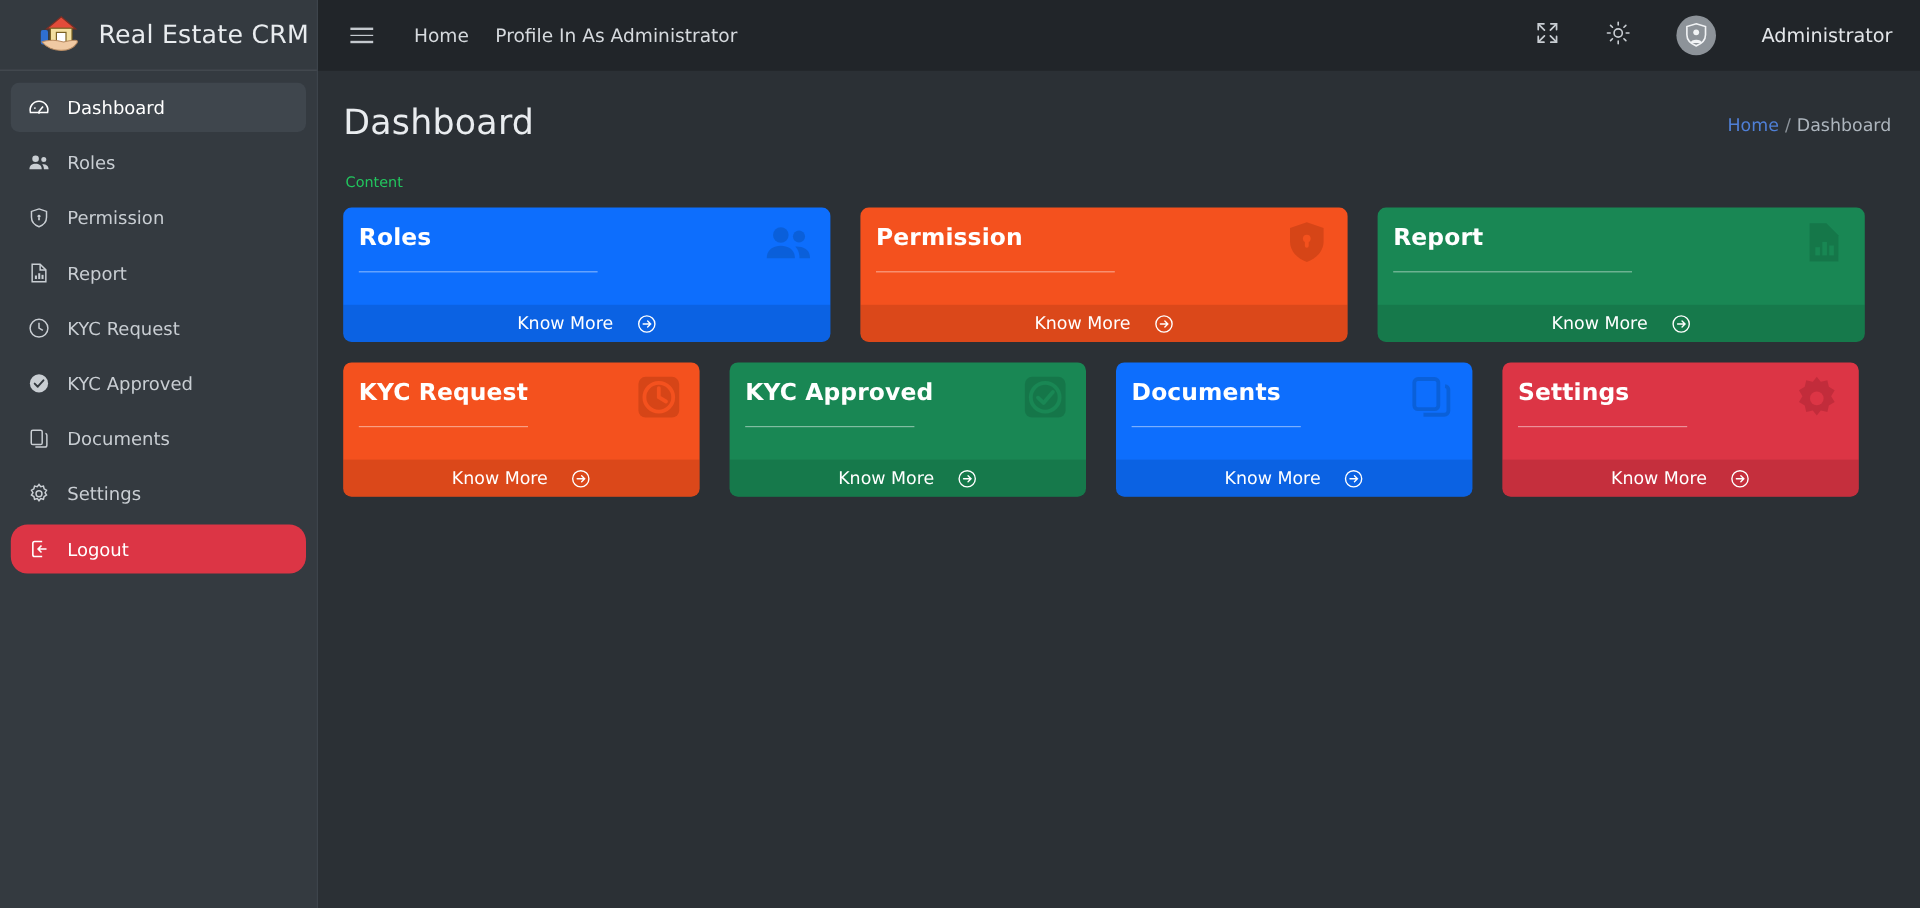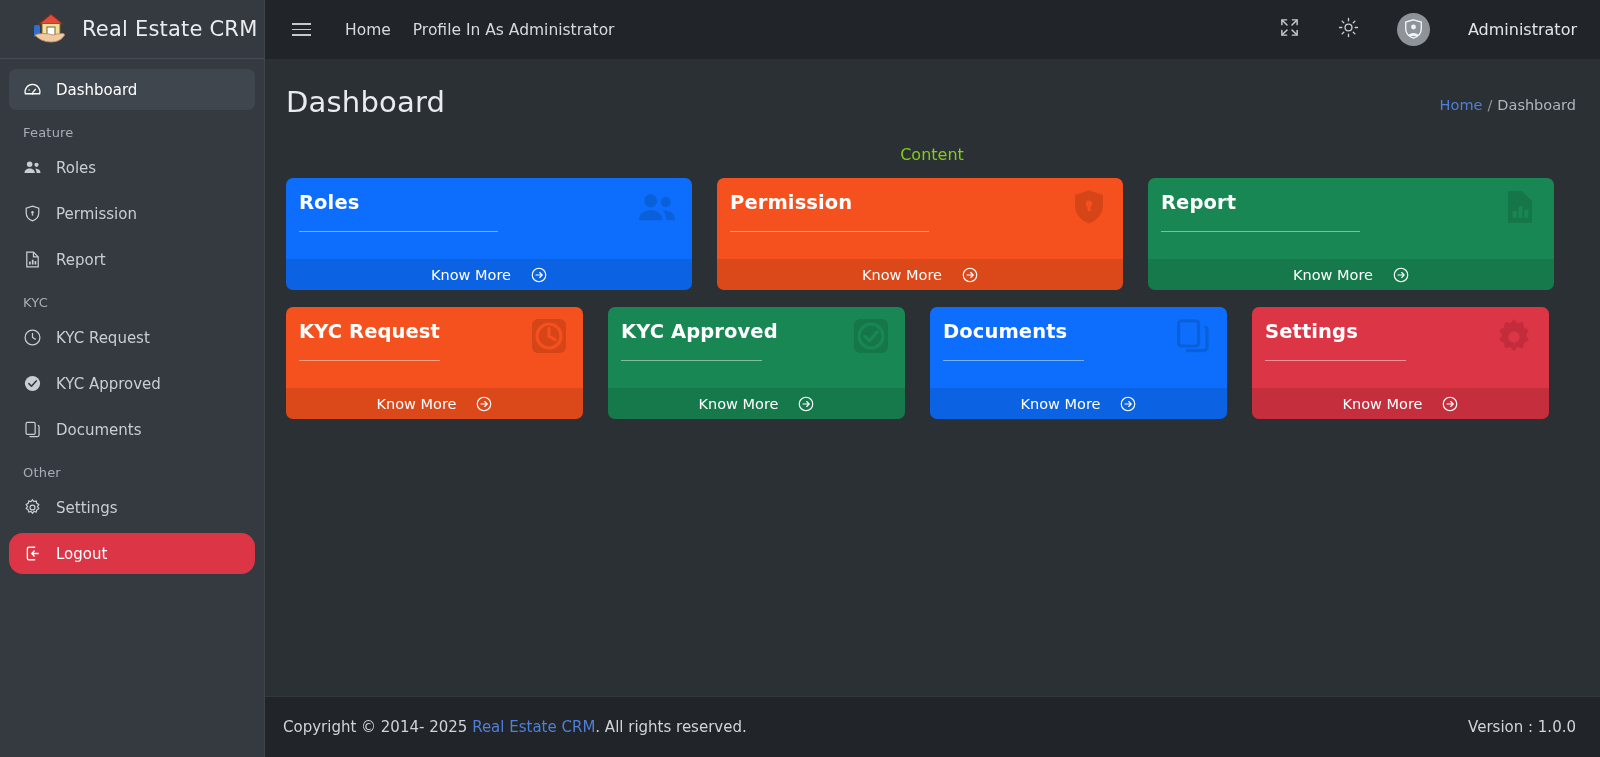--- a/index.html
+++ b/index.html
@@ -57,21 +57,21 @@
 
   .content-area {
     flex: 1 1 auto; background: #2b3035; padding: 26px 24px 0 21px;
     min-height: 0; overflow: hidden;
   }
   .page-head { display: flex; align-items: flex-end; }
   .page-title { color: #e9ecef; font-size: 29px; font-weight: 400; letter-spacing: .2px; }
   .breadcrumb { margin-left: auto; font-size: 14.5px; color: #adb5bd; padding-bottom: 6px; }
   .breadcrumb a { color: #4f7fd6; text-decoration: none; cursor: pointer; }
   .breadcrumb .sep { color: #8d949b; margin: 0 5px; }
-  .content-label { color: #84cc16; font-size: 16px; margin: 26px 0 14px 2px; text-align: center; }
+  .content-label { color: #22c55e; font-size: 12px; margin: 26px 0 14px 2px; }
 
   
   .card-row { display: flex; gap: 25px; margin-bottom: 17px; }
   .card {
     border-radius: 7px; overflow: hidden; position: relative;
     display: flex; flex-direction: column; cursor: pointer;
     height: 112px;
   }
   .card-body { padding: 13px 18px 0 13px; position: relative; flex: 1 1 auto; }
   .card-title { color: #fff; font-size: 19.5px; font-weight: 700; letter-spacing: .1px; }
@@ -127,21 +127,20 @@
           <svg width="19" height="19" viewBox="0 0 20 20" fill="none" stroke="currentColor" stroke-width="1.4">
             <path d="M2.5 14.5 a7.8 7.8 0 1 1 15 0 Z"></path>
             <circle cx="10" cy="14.5" r="1.1" fill="currentColor" stroke="none"></circle>
             <path d="M10 13.5 L13.5 9.3"></path>
             <circle cx="6.4" cy="10.6" r=".75" fill="currentColor" stroke="none"></circle>
           </svg>
         </span>
         <span>Dashboard</span>
       </div>
 
-      <div class="nav-section">Feature</div>
       <div class="nav-item">
         <span class="ic">
           <svg width="19" height="19" viewBox="0 0 20 20" fill="currentColor">
             <circle cx="7" cy="6.6" r="2.9"></circle>
               <circle cx="14.2" cy="7.2" r="2.2"></circle>
             <path d="M1.6 15.8 c0-3.1 2.4-4.7 5.4-4.7 s5.4 1.6 5.4 4.7 Z"></path>
             <path d="M13.3 11.4 c2.7 0 5.1 1.2 5.1 4.4 h-4.1 c0-1.9-.5-3.3-1.6-4.4 Z"></path>
           </svg>
         </span>
         <span>Roles</span>
@@ -162,21 +161,20 @@
             <path d="M4 2.3 h7 l5 5 v10.4 h-12 Z"></path>
             <path d="M11 2.3 v5 h5"></path>
             <rect x="6.4" y="12.2" width="1.8" height="3.1" fill="currentColor" stroke="none"></rect>
             <rect x="9.3" y="10.2" width="1.8" height="5.1" fill="currentColor" stroke="none"></rect>
             <rect x="12.2" y="11.6" width="1.8" height="3.7" fill="currentColor" stroke="none"></rect>
           </svg>
         </span>
         <span>Report</span>
       </div>
 
-      <div class="nav-section">KYC</div>
       <div class="nav-item">
         <span class="ic">
           <svg width="19" height="19" viewBox="0 0 20 20" fill="none" stroke="currentColor" stroke-width="1.3">
             <circle cx="10" cy="10" r="7.8"></circle>
               <path d="M10 5.3 V10 l3.4 2"></path>
           </svg>
         </span>
         <span>KYC Request</span>
       </div>
       <div class="nav-item">
@@ -191,21 +189,20 @@
       <div class="nav-item">
         <span class="ic">
           <svg width="19" height="19" viewBox="0 0 20 20" fill="none" stroke="currentColor" stroke-width="1.3">
             <rect x="3.2" y="2.6" width="9.6" height="12.6" rx="1.4"></rect>
             <path d="M15.6 5.6 a1.4 1.4 0 0 1 1.3 1.4 v8.8 a1.6 1.6 0 0 1-1.6 1.6 H6.8"></path>
           </svg>
         </span>
         <span>Documents</span>
       </div>
 
-      <div class="nav-section">Other</div>
       <div class="nav-item">
         <span class="ic">
           <svg width="19" height="19" viewBox="0 0 20 20" fill="none" stroke="currentColor" stroke-width="1.3">
             <circle cx="10" cy="10" r="2.6"></circle>
             <path d="M10 1.9 l1.5 1.9 2.4-.6 .6 2.4 2.1 1.3-1.3 2.1 1.3 2.1-2.1 1.3-.6 2.4-2.4-.6-1.5 1.9-1.5-1.9-2.4 .6-.6-2.4-2.1-1.3 1.3-2.1-1.3-2.1 2.1-1.3 .6-2.4 2.4 .6 Z"></path>
           </svg>
         </span>
         <span>Settings</span>
       </div>
       <div class="nav-item logout">
@@ -427,20 +424,14 @@
               <svg width="16" height="16" viewBox="0 0 18 18" fill="none" stroke="#fff" stroke-width="1.3">
                 <circle cx="9" cy="9" r="7.6"></circle>
                   <path d="M5.6 9 h6.6 M9.8 6.2 L12.6 9 l-2.8 2.8" stroke-linecap="round"></path>
               </svg>
             </span>
           </div>
         </div>
       </div>
     </div>
 
-    <footer class="footer">
-      <div>
-        <span>Copyright © 2014- 2025 </span><a>Real Estate CRM</a><span>. All rights reserved.</span>
-      </div>
-      <div class="footer-version">Version : 1.0.0</div>
-    </footer>
   </div>
 </div>
 
 </body></html>

